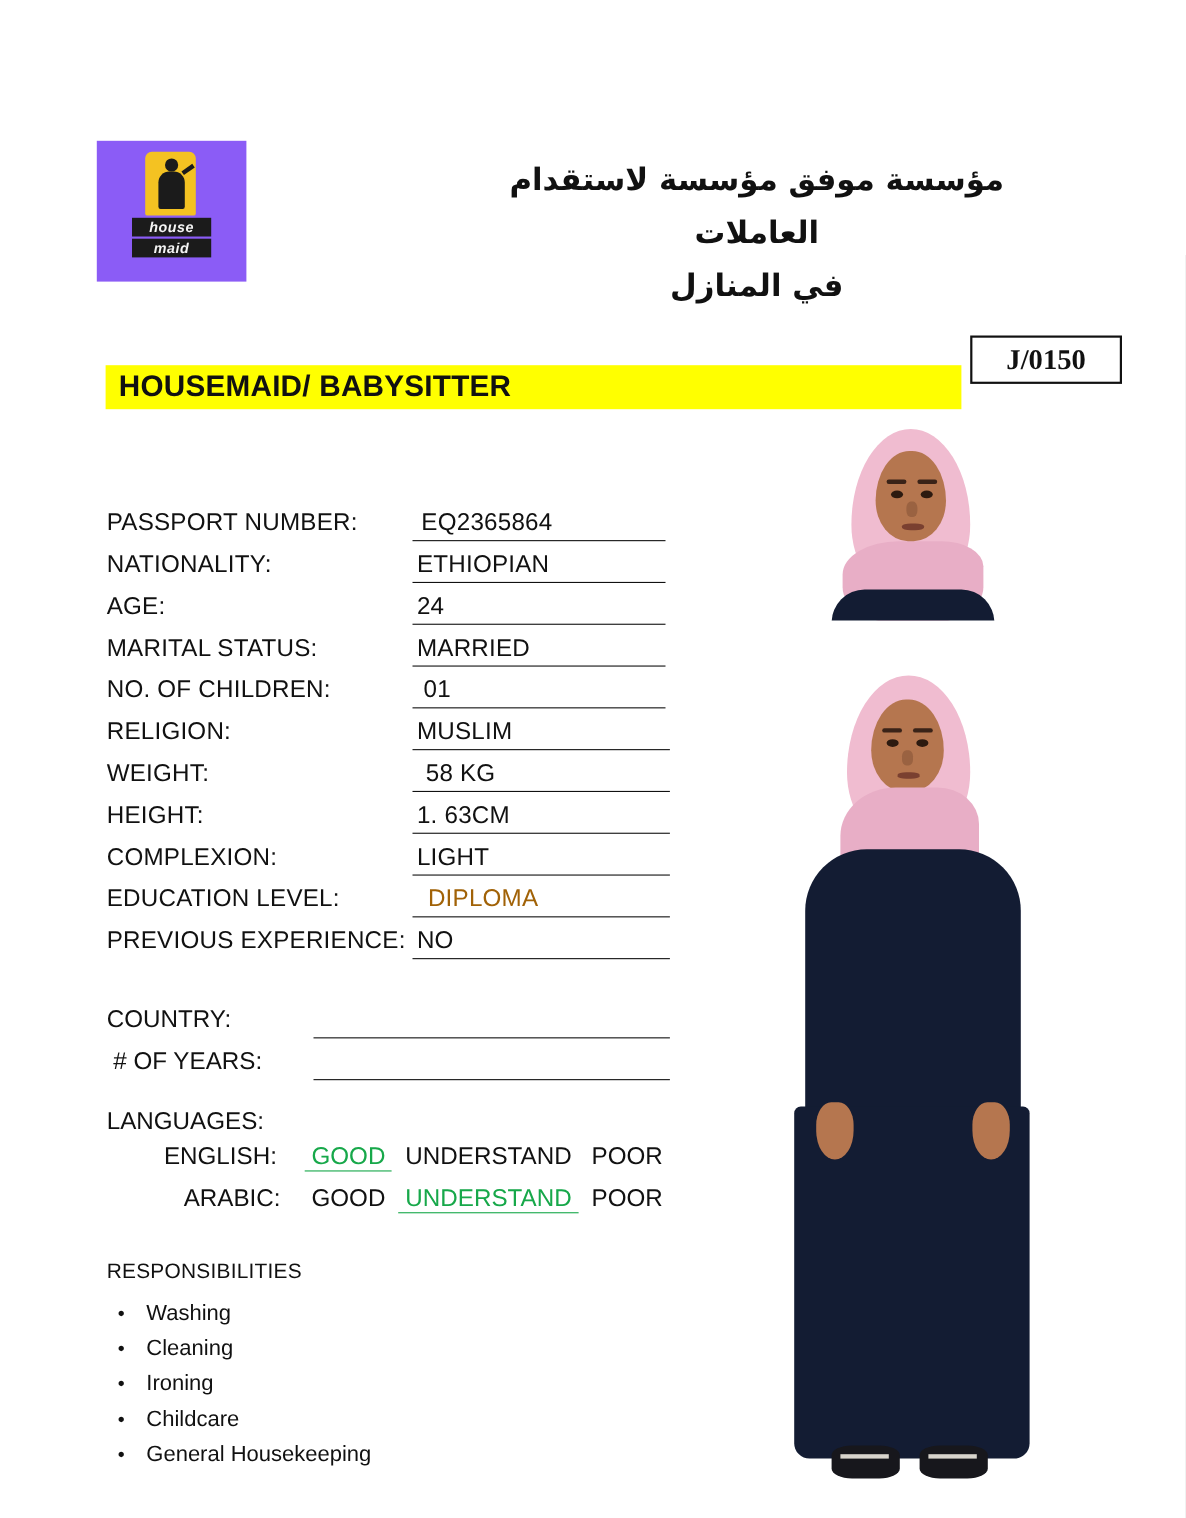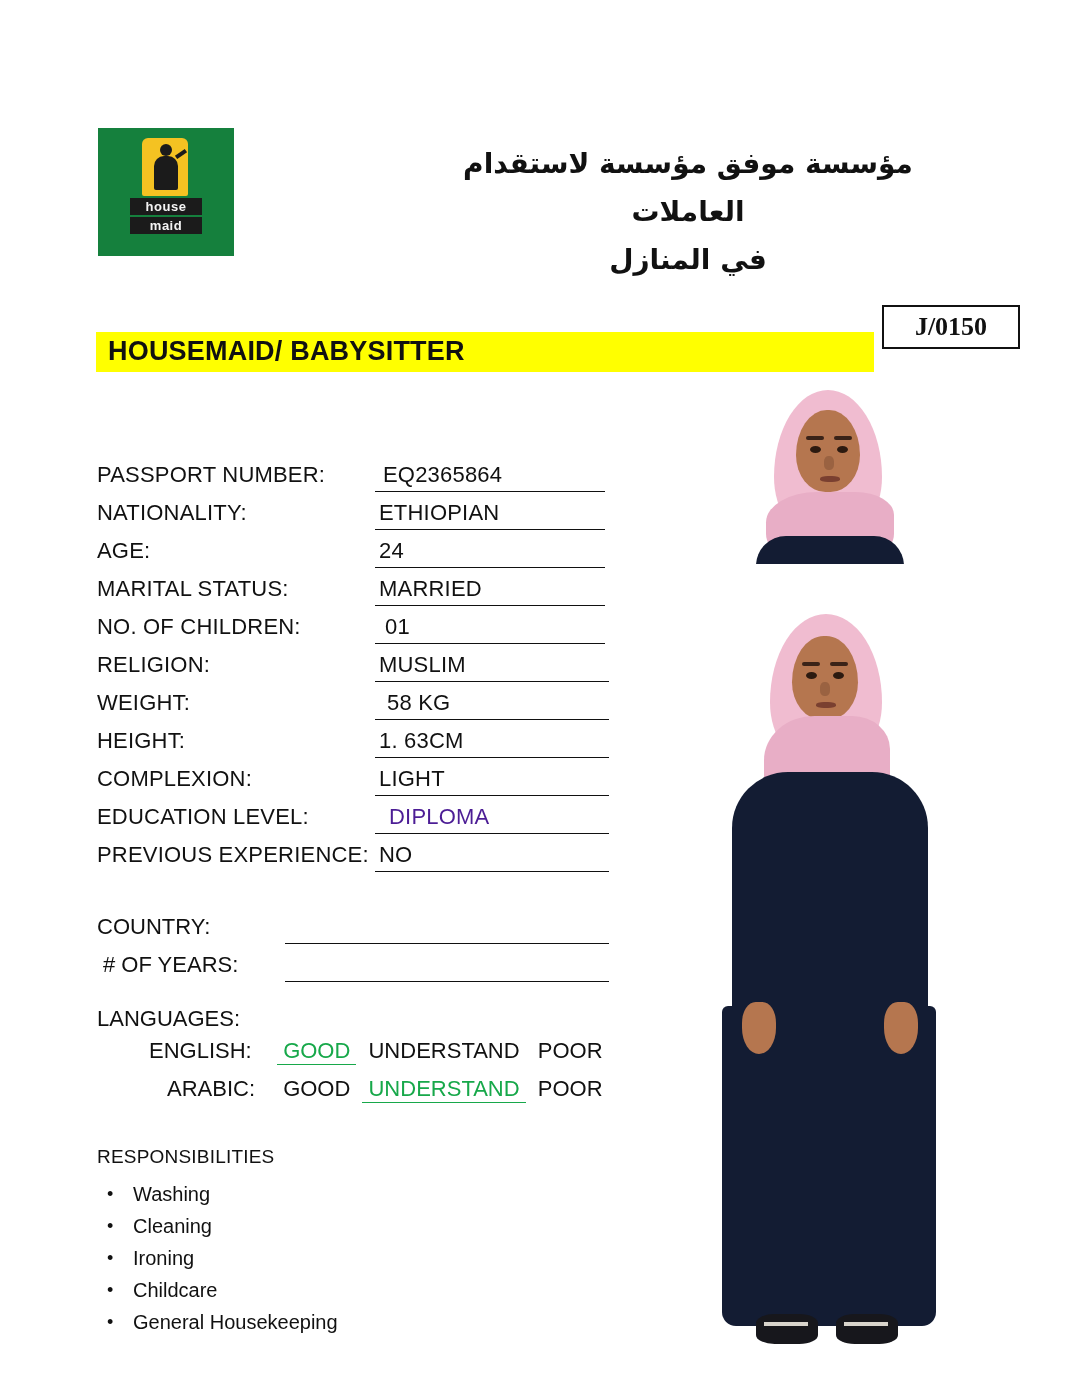--- a/index.html
+++ b/index.html
@@ -20,26 +20,27 @@
   
   .header {
     position: absolute;
     top: 120px;
     left: 0;
     width: 1078px;
     height: 140px;
   }
   .logo-box {
     position: absolute;
-    left: 98px;
+    left: 88px;
     top: 8px;
     width: 136px;
     height: 128px;
-    background: #15803d;
+    background: #8b5cf6;
     overflow: hidden;
+    font-style: italic;
   }
   .logo-inner {
     position: absolute;
     left: 18px;
     top: 10px;
     width: 100px;
     height: 110px;
   }
   .logo-figure {
     position: absolute;
@@ -403,21 +404,21 @@
       <span class="val" style="left:282px;">1. 63CM</span>
       <span class="rule" style="left:278px;right:-22px;"></span>
     </div>
     <div class="field">
       <span class="lbl">COMPLEXION:</span>
       <span class="val" style="left:282px;">LIGHT</span>
       <span class="rule" style="left:278px;right:-22px;"></span>
     </div>
     <div class="field">
       <span class="lbl">EDUCATION LEVEL:</span>
-      <span class="val" style="left:292px;color:#4c1d95;">DIPLOMA</span>
+      <span class="val" style="left:292px;color:#a16207;">DIPLOMA</span>
       <span class="rule" style="left:278px;right:-22px;"></span>
     </div>
     <div class="field">
       <span class="lbl">PREVIOUS EXPERIENCE:</span>
       <span class="val" style="left:282px;">NO</span>
       <span class="rule" style="left:278px;right:-22px;"></span>
     </div>
   </div>
 
   <div class="country-block">

